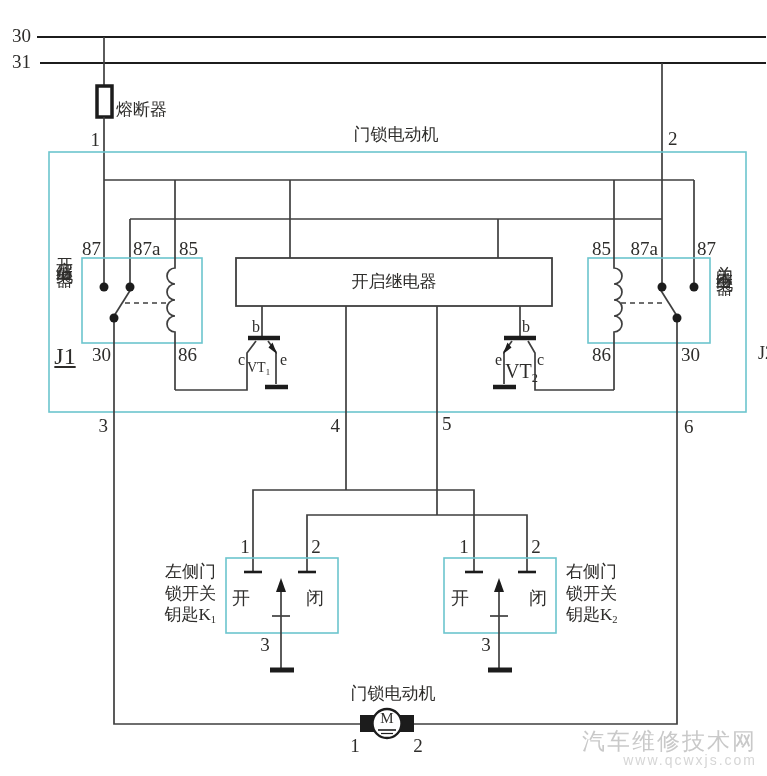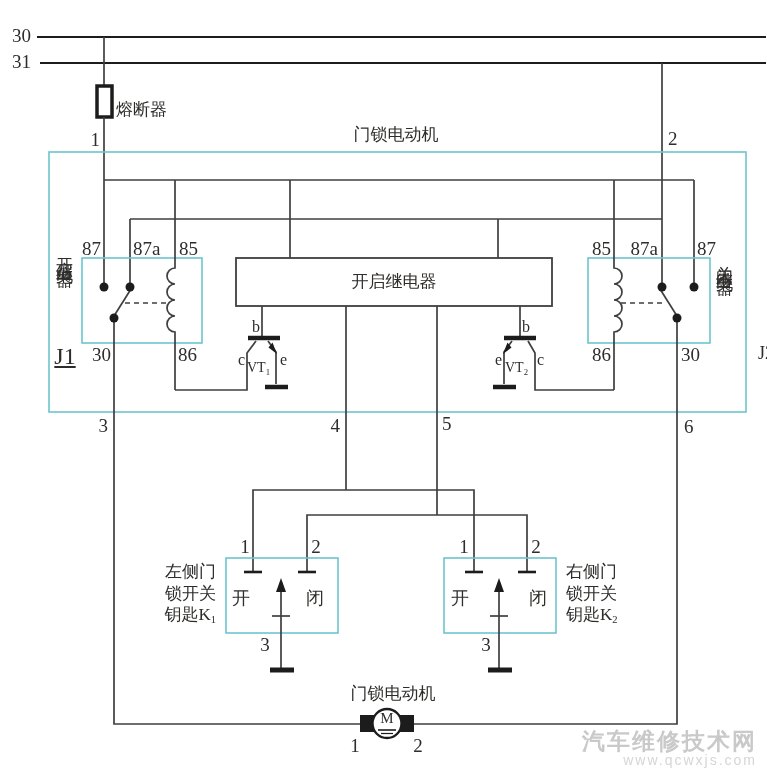--- a/index.html
+++ b/index.html
@@ -28,21 +28,21 @@
   .sm{font-size:16px;}
   .ctr{text-align:center;}
   .rgt{text-align:right;}
   .sub{font-size:0.62em;vertical-align:-0.3em;}
   .vert{
     writing-mode:vertical-rl;text-orientation:upright;
     letter-spacing:3.5px;font-size:17px;line-height:18px;
   }
   .swname{font-size:17px;line-height:21.5px;}
   .wm{font-family:"Liberation Sans","DejaVu Sans",sans-serif;}
-  #wm-line1{font-size:23px;font-weight:bold;color:var(--wm1);letter-spacing:2px;}
+  #wm-line1{font-size:23px;font-weight:normal;color:var(--wm1);letter-spacing:2px;}
   #wm-line2{font-size:14px;color:var(--wm2);letter-spacing:2px;}
 </style>
 </head>
 <body>
 
 <div id="stage">
 
   <svg id="wires" width="767" height="776" viewBox="0 0 767 776">
 
     <line class="rail" x1="33" y1="37" x2="762" y2="37"></line>
@@ -158,21 +158,21 @@
   <div class="lbl cn ctr" style="left:300px;top:273px;width:180px;">开启继电器</div>
 
   <div class="lbl sm rgt" style="left:236px;top:319px;width:20px;">b</div>
   <div class="lbl sm rgt" style="left:221px;top:352px;width:20px;">c</div>
   <div class="lbl sm" style="left:276px;top:352px;">e</div>
   <div class="lbl" style="left:243px;top:361px;font-size:14px;"><span>VT</span><span class="sub">1</span></div>
 
   <div class="lbl sm" style="left:518px;top:319px;">b</div>
   <div class="lbl sm rgt" style="left:478px;top:352px;width:20px;">e</div>
   <div class="lbl sm" style="left:533px;top:352px;">c</div>
-  <div class="lbl" style="left:501px;top:361px;font-size:14px;text-align:right;"><span>VT</span><span class="sub">2</span></div>
+  <div class="lbl" style="left:501px;top:361px;font-size:20px;text-align:right;"><span>VT</span><span class="sub">2</span></div>
 
   <div class="lbl num rgt" style="left:86px;top:416px;width:18px;">3</div>
   <div class="lbl num rgt" style="left:318px;top:416px;width:18px;">4</div>
   <div class="lbl num" style="left:438px;top:414px;">5</div>
   <div class="lbl num" style="left:680px;top:417px;">6</div>
 
   <div class="lbl num ctr" style="left:231px;top:537px;width:20px;">1</div>
   <div class="lbl num ctr" style="left:302px;top:537px;width:20px;">2</div>
   <div class="lbl ctr" style="left:226px;top:589px;width:22px;font-size:18px;">开</div>
   <div class="lbl ctr" style="left:300px;top:589px;width:22px;font-size:18px;">闭</div>

